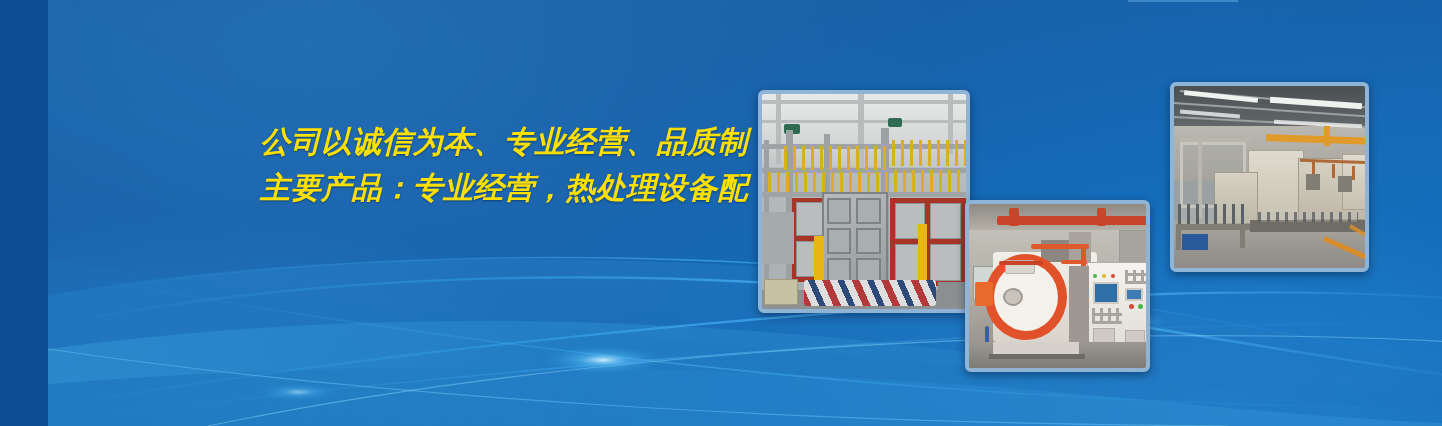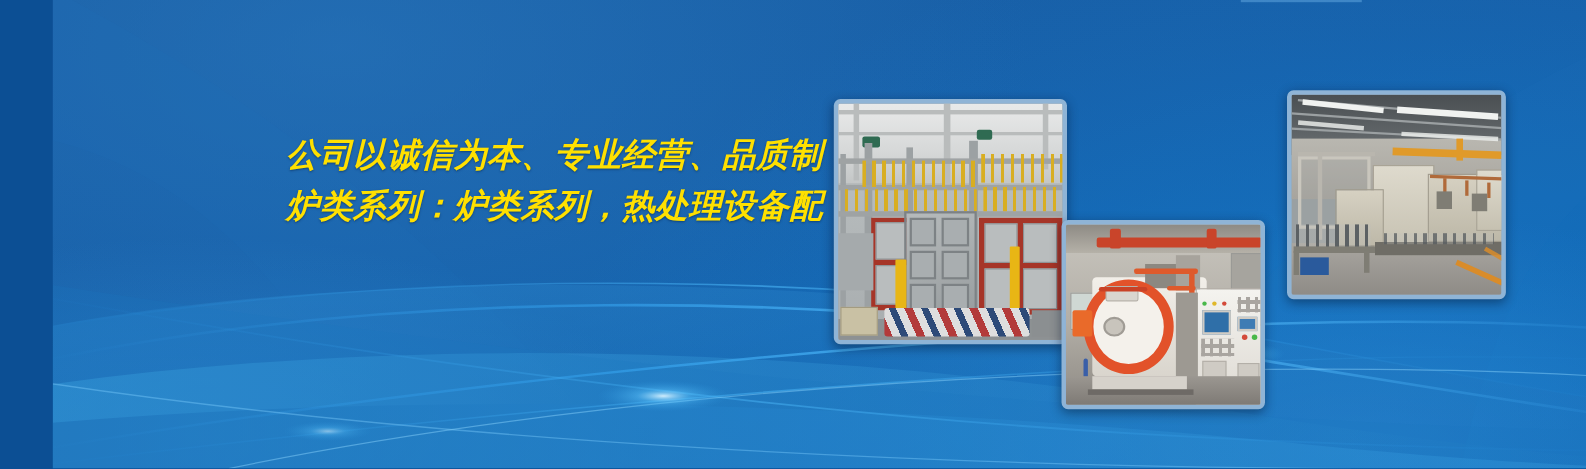--- a/index.html
+++ b/index.html
@@ -200,21 +200,21 @@
 
     <ellipse cx="555" cy="360" rx="60" ry="14" fill="url(#gGlow)"></ellipse>
     <ellipse cx="1076" cy="322" rx="44" ry="11" fill="url(#gGlow)"></ellipse>
     <ellipse cx="250" cy="392" rx="40" ry="9" fill="url(#gGlow)" opacity="0.6"></ellipse>
 
     <rect x="1080" y="0" width="110" height="2" fill="#6fb4e8" opacity="0.45"></rect>
   </svg>
 
   <div id="text-block">
     <div class="text-line">公司以诚信为本、专业经营、品质制</div>
-    <div class="text-line">炉类系列：炉类系列，热处理设备配</div>
+    <div class="text-line">主要产品：专业经营，热处理设备配</div>
   </div>
 
   <div class="photo-frame" id="photo-furnace-bank">
     <div class="photo-inner">
       <div class="p1-sky"></div>
       <div class="p1-wall"></div>
 
       <div class="p1-roofbeam" style="left:0;top:6px;width:100%;height:4px;"></div>
       <div class="p1-roofbeam" style="left:0;top:26px;width:100%;height:3px;"></div>
       <div class="p1-roofbeam" style="left:14px;top:0;width:5px;height:70px;"></div>

